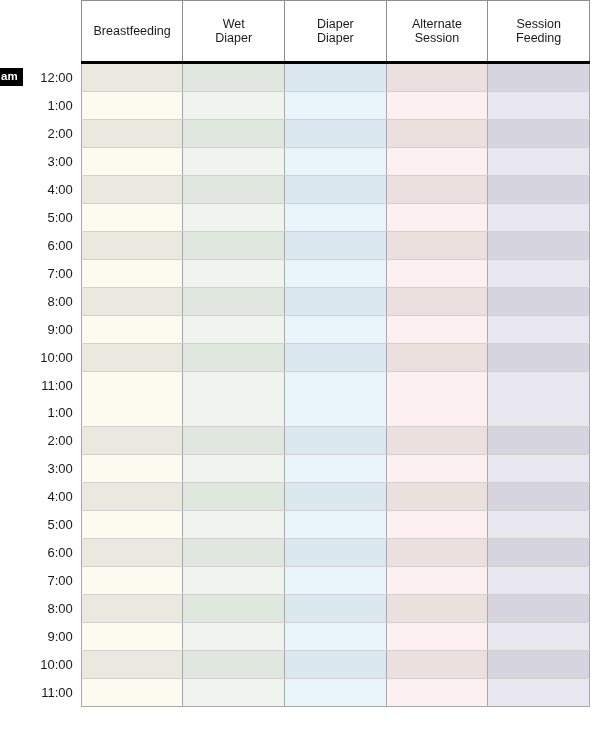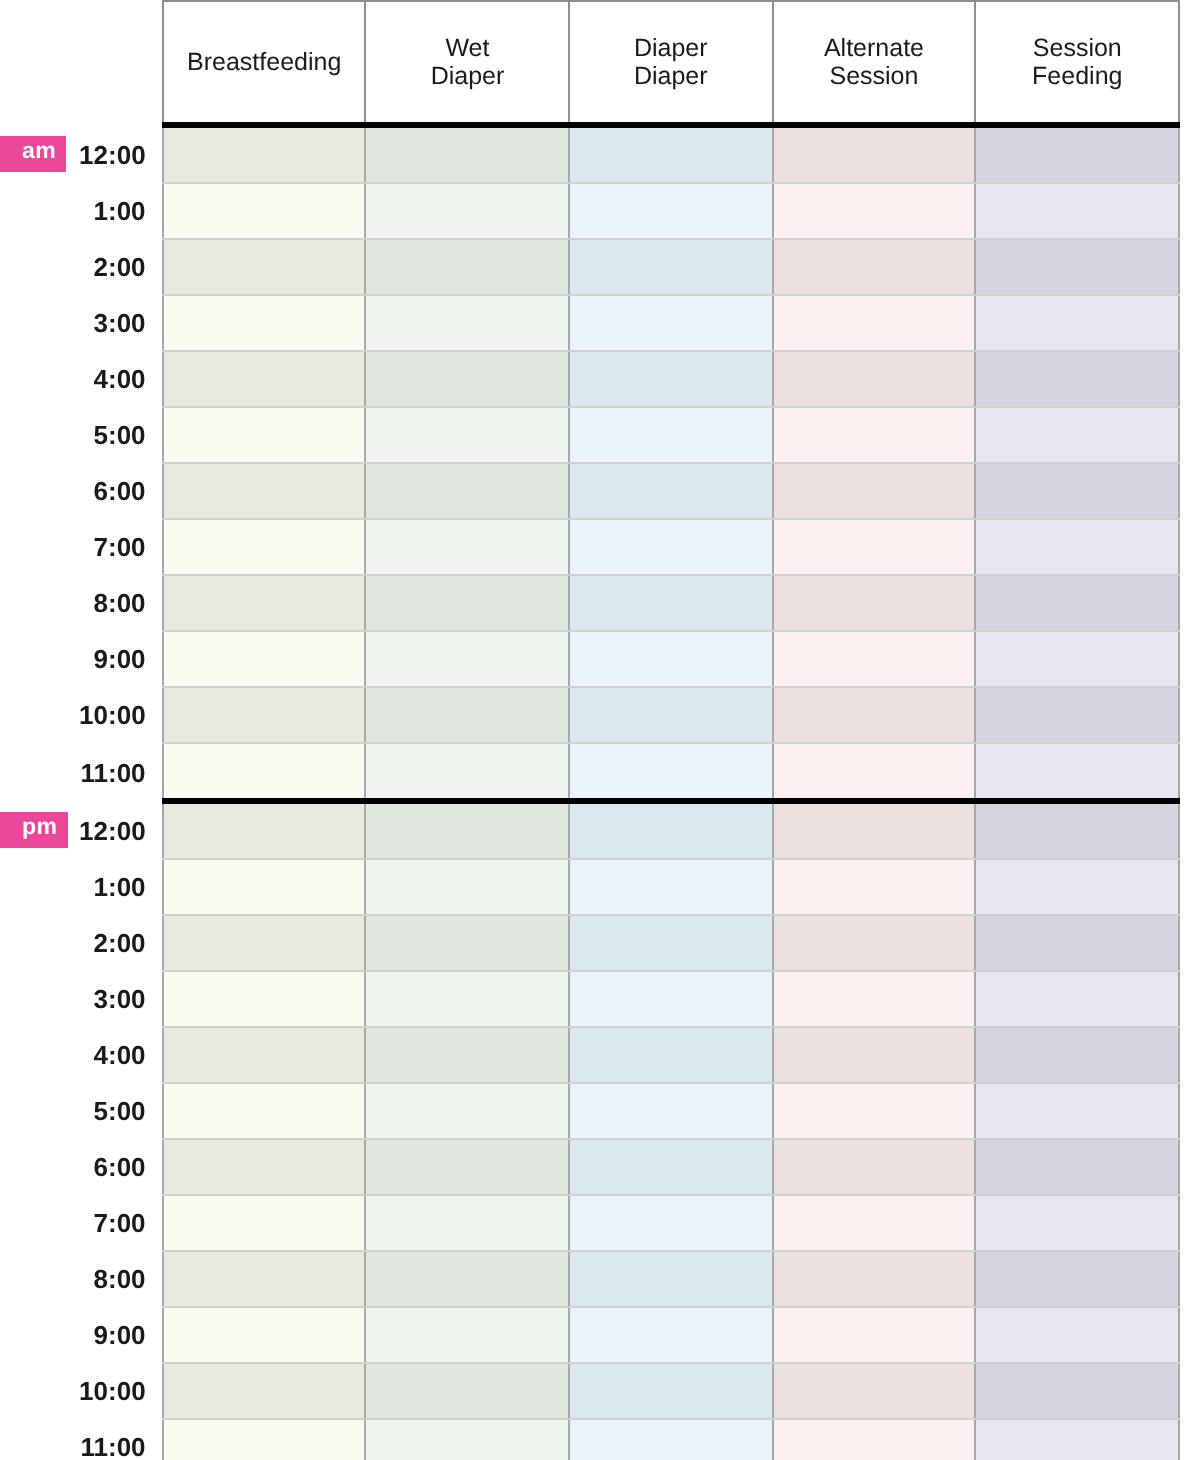--- a/index.html
+++ b/index.html
@@ -68,39 +68,38 @@
   td.ampm {
     border: none;
     background: #ffffff;
     width: 30px;
     text-align: left;
     padding: 0;
     vertical-align: middle;
   }
   .ampm-badge {
     display: inline-block;
-    background: #ec4899;
+    background: #000000;
     color: #ffffff;
     font-size: 11.5px;
     font-weight: bold;
-    padding: 3px 5px 3px 11px;
+    padding: 3px 5px 3px 1px;
     line-height: 1;
     letter-spacing: 0.2px;
   }
 
   td.time {
     border: none;
     background: #ffffff;
     text-align: right;
     padding-right: 8px;
     color: #1a1a1a;
     font-size: 13px;
     vertical-align: middle;
     white-space: nowrap;
-    font-weight: bold;
   }
 
   
   td.col-0 { background: #fbfbf0; }
   td.col-1 { background: #f0f4ef; }
   td.col-2 { background: #e9f4fb; }
   td.col-3 { background: #fdf0f0; }
   td.col-4 { background: #e8e6ef; }
 
   
@@ -274,29 +273,20 @@
         </tr>
         <tr class="am-last">
           <td class="ampm"></td>
           <td class="time">11:00</td>
           <td class="col-0"></td>
           <td class="col-1"></td>
           <td class="col-2"></td>
           <td class="col-3"></td>
           <td class="col-4"></td>
         </tr>
-        <tr class="band pm-start">
-          <td class="ampm"><span class="ampm-badge">pm</span></td>
-          <td class="time">12:00</td>
-          <td class="col-0"></td>
-          <td class="col-1"></td>
-          <td class="col-2"></td>
-          <td class="col-3"></td>
-          <td class="col-4"></td>
-        </tr>
         <tr>
           <td class="ampm"></td>
           <td class="time">1:00</td>
           <td class="col-0"></td>
           <td class="col-1"></td>
           <td class="col-2"></td>
           <td class="col-3"></td>
           <td class="col-4"></td>
         </tr>
         <tr class="band">

